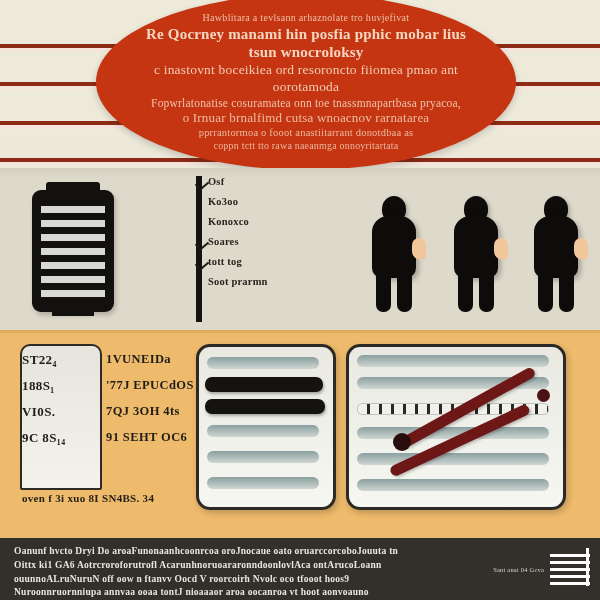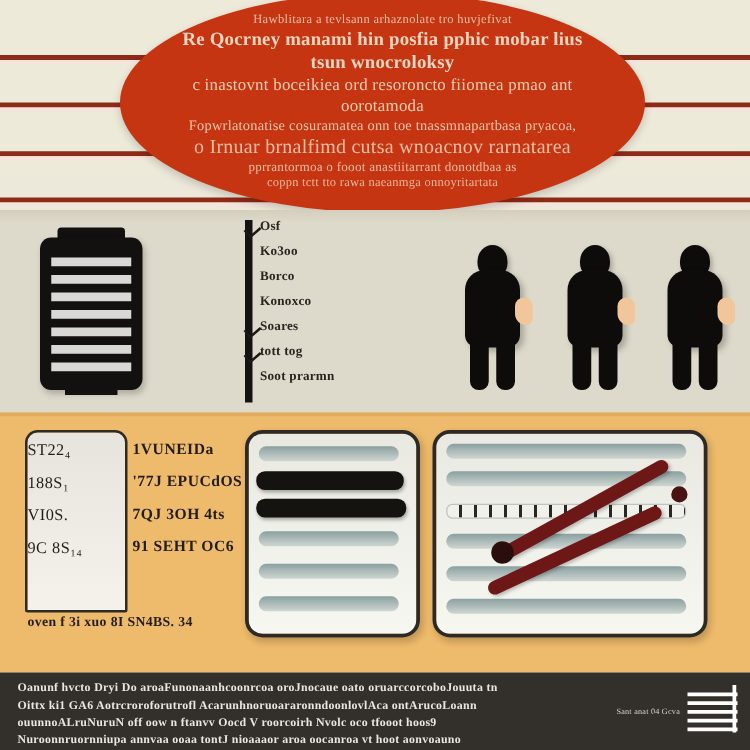--- a/index.html
+++ b/index.html
@@ -35,21 +35,21 @@
   }
   .headline-bubble .htext{
     width:330px;color:#f0cdb4;line-height:1.25;
     filter:blur(.35px);
   }
   .htext .l{display:block;}
   .htext .l0{font-size:10px;letter-spacing:.3px;opacity:.92;}
   .htext .l1{font-size:15px;font-weight:bold;letter-spacing:.2px;color:#f3d6c0;}
   .htext .l2{font-size:13.5px;letter-spacing:.2px;}
   .htext .l3{font-size:11.5px;letter-spacing:.2px;opacity:.95;text-align:center;}
-  .htext .l4{font-size:16px;letter-spacing:.2px;opacity:.9;}
+  .htext .l4{font-size:13px;letter-spacing:.2px;opacity:.9;}
   .htext .l5{font-size:10.5px;letter-spacing:.2px;opacity:.88;}
   .htext .l6{font-size:10px;letter-spacing:.2px;opacity:.85;}
 
   
   .mid-band{
     position:absolute;left:0;top:168px;width:600px;height:162px;
     background:#dedacb;
   }
   .mid-shadow{
     position:absolute;left:0;top:0;width:600px;height:10px;
@@ -139,21 +139,21 @@
     position:absolute;left:20px;top:14px;width:78px;height:142px;
     background:linear-gradient(#e6e4dc,#f4f2ea);
     border:2px solid #2e2a24;border-radius:10px 10px 2px 2px;
   }
   .table-rows{
     position:absolute;left:22px;top:22px;width:170px;
   }
   .trow{display:block;height:26px;position:relative;}
   .trow .c1{
     position:absolute;left:0;top:0;width:72px;
-    font-size:13px;font-weight:normal;color:#211d18;letter-spacing:.4px;
+    font-size:13px;font-weight:bold;color:#211d18;letter-spacing:.4px;
     filter:blur(.35px);
   }
   .trow .c2{
     position:absolute;left:84px;top:0;width:130px;
     font-size:12.5px;font-weight:bold;color:#211d18;letter-spacing:.4px;
     filter:blur(.35px);white-space:nowrap;
   }
   .table-caption{
     position:absolute;left:22px;top:162px;width:220px;
     font-size:11px;font-weight:bold;color:#241f19;letter-spacing:.3px;
@@ -267,21 +267,20 @@
         <div class="stripe" style="top:100px"></div>
       </div>
       <div class="foot"></div>
     </div>
 
     <div class="v-divider"></div>
 
     <div class="mid-list">
       <span class="li"><i class="tick" style="top:4px"></i><span>Osf</span></span>
       <span class="li"><span>Ko3oo</span></span>
-      <span class="li"><span>Borco</span></span>
       <span class="li"><span>Konoxco</span></span>
       <span class="li"><i class="tick" style="top:4px"></i><span>Soares</span></span>
       <span class="li"><i class="tick" style="top:4px"></i><span>tott tog</span></span>
       <span class="li"><span>Soot prarmn</span></span>
     </div>
 
     <div class="people">
       <div class="person p1">
         <div class="head"></div>
         <div class="torso"></div>

